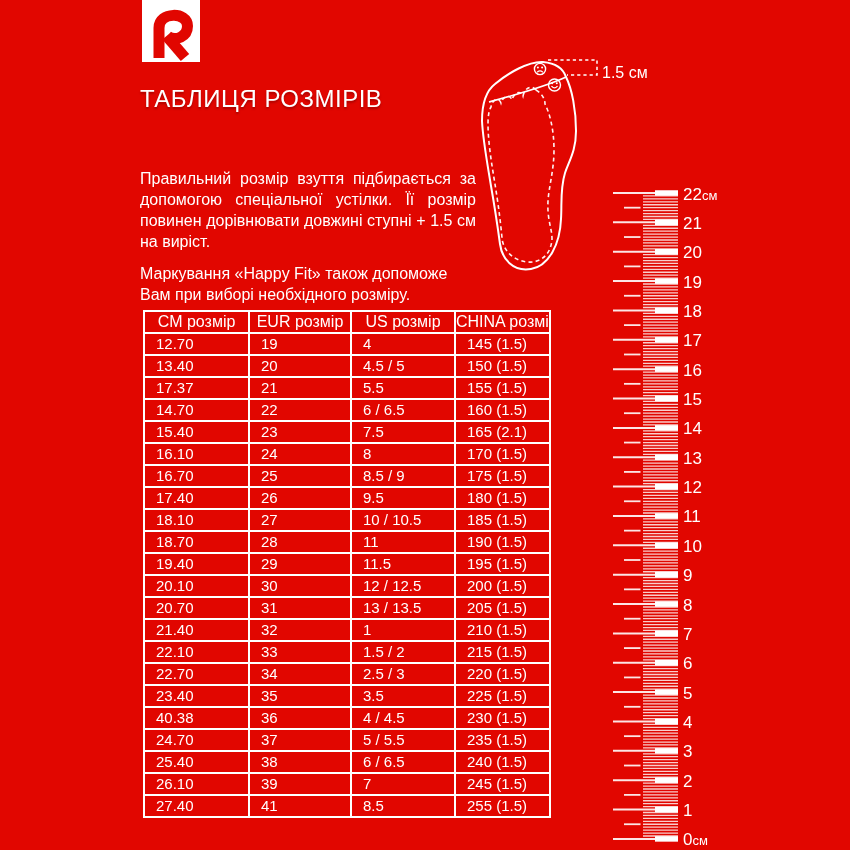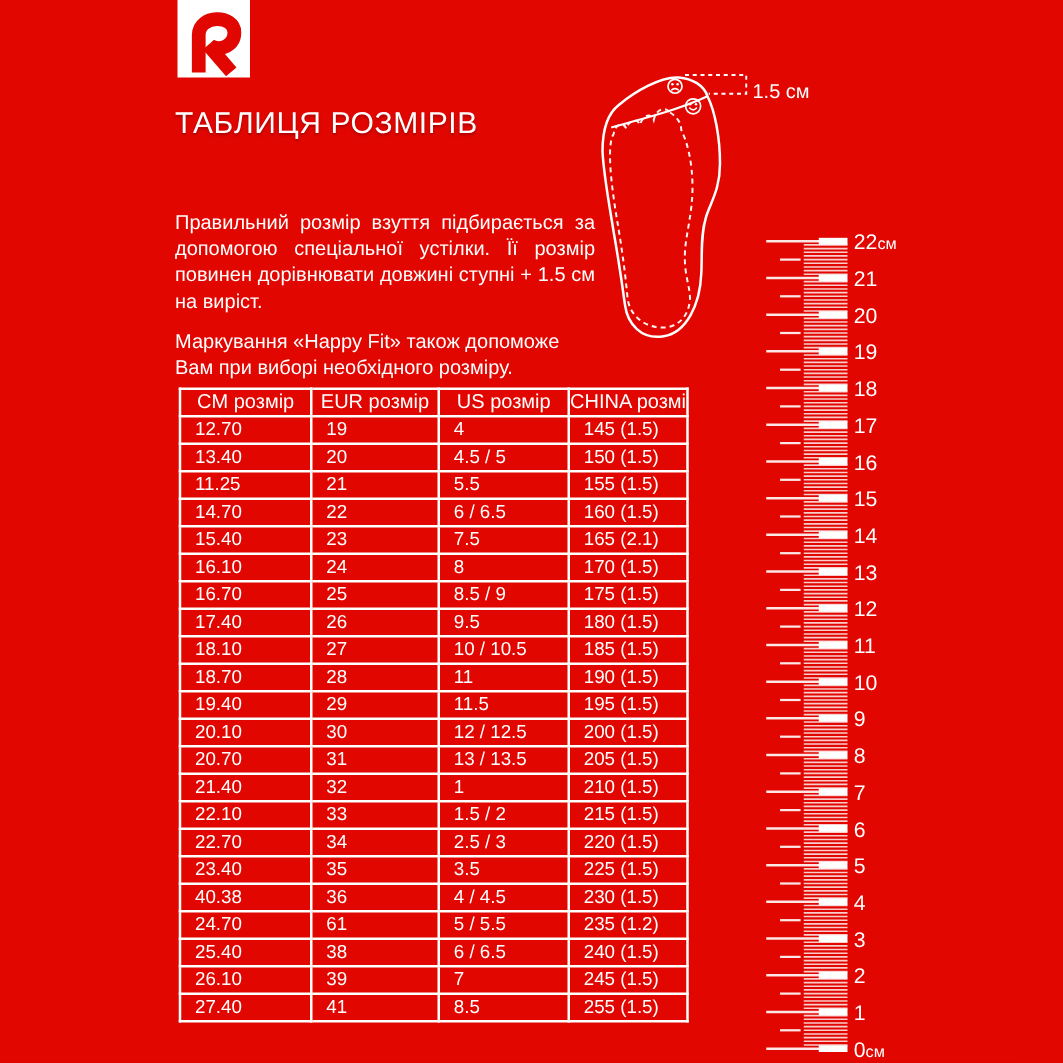--- a/index.html
+++ b/index.html
@@ -81,21 +81,21 @@
           <td>4</td>
           <td>145 (1.5)</td>
         </tr>
         <tr>
           <td>13.40</td>
           <td>20</td>
           <td>4.5 / 5</td>
           <td>150 (1.5)</td>
         </tr>
         <tr>
-          <td>11.25</td>
+          <td>17.37</td>
           <td>21</td>
           <td>5.5</td>
           <td>155 (1.5)</td>
         </tr>
         <tr>
           <td>14.70</td>
           <td>22</td>
           <td>6 / 6.5</td>
           <td>160 (1.5)</td>
         </tr>
@@ -178,23 +178,23 @@
           <td>225 (1.5)</td>
         </tr>
         <tr>
           <td>40.38</td>
           <td>36</td>
           <td>4 / 4.5</td>
           <td>230 (1.5)</td>
         </tr>
         <tr>
           <td>24.70</td>
-          <td>61</td>
+          <td>37</td>
           <td>5 / 5.5</td>
-          <td>235 (1.2)</td>
+          <td>235 (1.5)</td>
         </tr>
         <tr>
           <td>25.40</td>
           <td>38</td>
           <td>6 / 6.5</td>
           <td>240 (1.5)</td>
         </tr>
         <tr>
           <td>26.10</td>
           <td>39</td>

